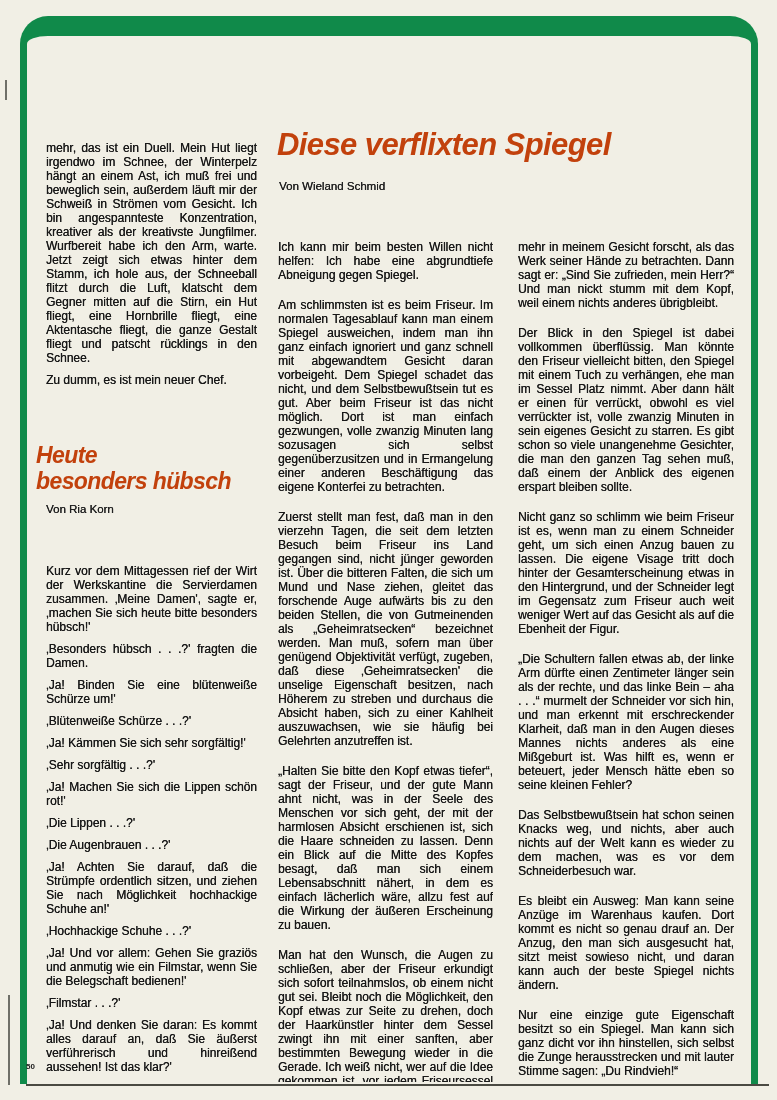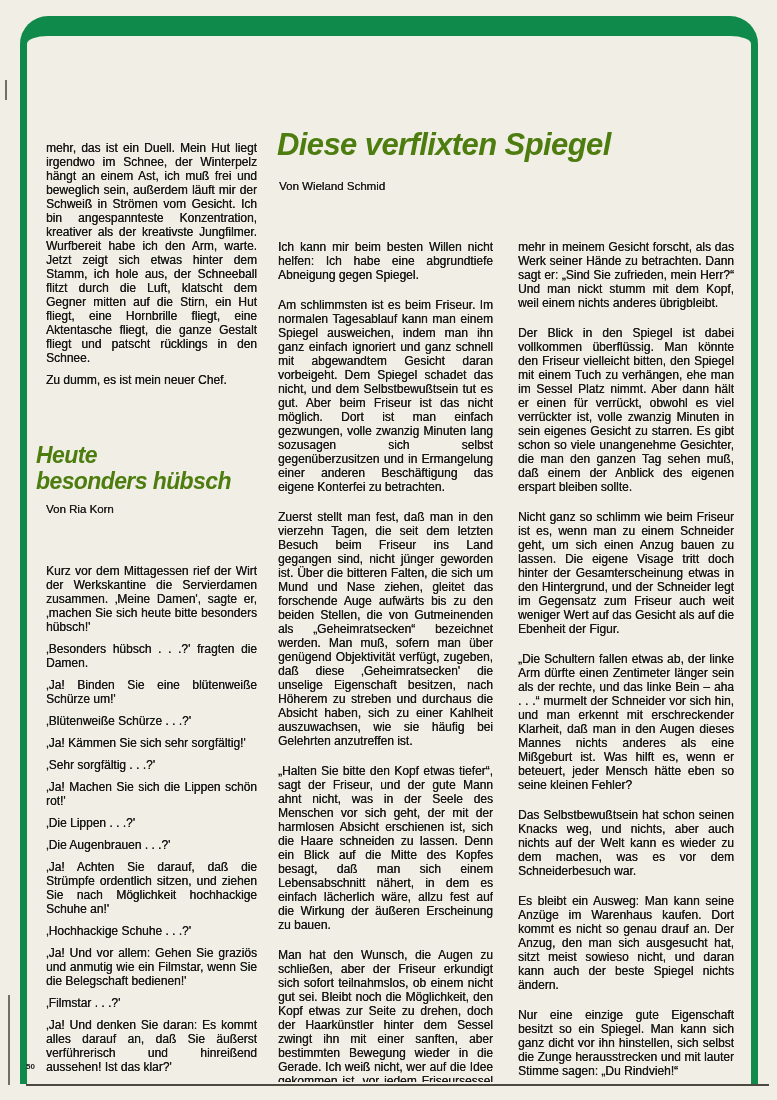--- a/index.html
+++ b/index.html
@@ -26,21 +26,21 @@
     position:absolute;left:26px;right:8px;top:1084px;height:2px;
     background:#4a4a42;
   }
   .artifact{position:absolute;background:#6f6f68;}
   .art1{left:5px;top:80px;width:2px;height:20px;}
   .art2{left:8px;top:995px;width:2px;height:90px;}
 
   .headline{
     position:absolute;
     font-weight:bold;font-style:italic;
-    color:#4d7c0f;letter-spacing:-0.6px;
+    color:#c2410c;letter-spacing:-0.6px;
     white-space:pre-line;
   }
   .headline-main{left:277px;top:128px;font-size:31px;line-height:33px;}
   .headline-left{left:36px;top:442px;font-size:23px;line-height:26px;}
   .byline{
     position:absolute;font-size:11.5px;color:#202020;
     text-shadow:0.2px 0 0 currentColor;
     text-align:center;
   }
   .byline-main{left:279px;top:180px;}

